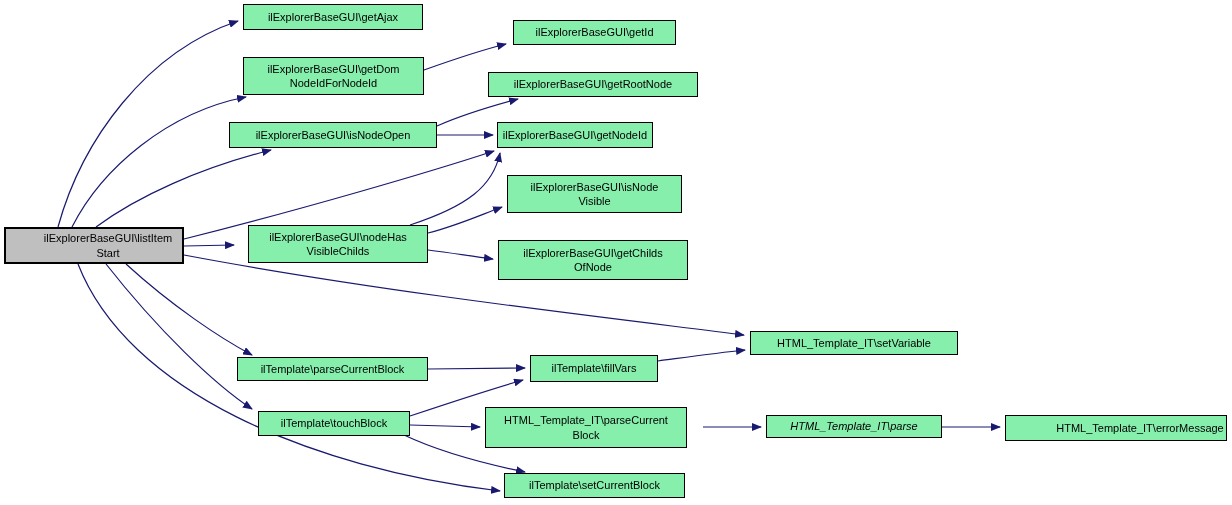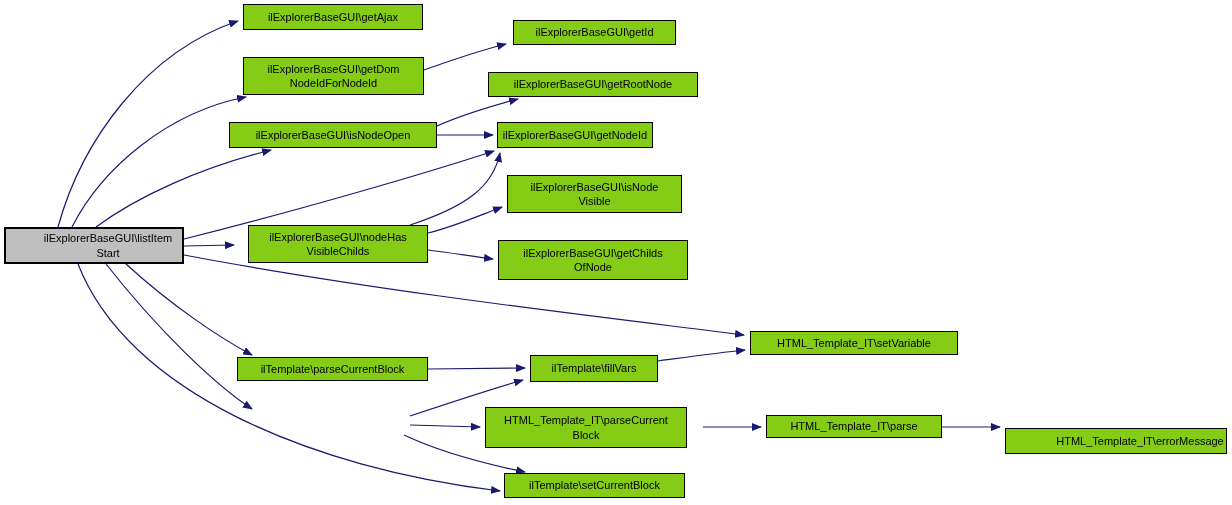--- a/index.html
+++ b/index.html
@@ -18,21 +18,21 @@
   }
   path.edge {
     fill: none;
     stroke: #191970;
     stroke-width: 1.2px;
   }
   .node {
     position: absolute;
     box-sizing: border-box;
     border: 1px solid #000000;
-    background: #84cc16;
+    background: #86efac;
     color: #000000;
     font-size: 11px;
     line-height: 1.3;
     display: flex;
     align-items: center;
     justify-content: center;
     text-align: center;
     white-space: pre-line;
     cursor: pointer;
   }
@@ -88,19 +88,20 @@
   <div class="node" style="left:497px; top:122px; width:156px; height:26px;">ilExplorerBaseGUI\getNodeId</div>
   <div class="node" style="left:507px; top:175px; width:175px; height:38px;">ilExplorerBaseGUI\isNode
 Visible</div>
   <div class="node" style="left:248px; top:225px; width:180px; height:38px;">ilExplorerBaseGUI\nodeHas
 VisibleChilds</div>
   <div class="node" style="left:498px; top:240px; width:190px; height:40px;">ilExplorerBaseGUI\getChilds
 OfNode</div>
   <div class="node" style="left:750px; top:331px; width:208px; height:24px;">HTML_Template_IT\setVariable</div>
   <div class="node" style="left:237px; top:357px; width:191px; height:24px;">ilTemplate\parseCurrentBlock</div>
   <div class="node" style="left:530px; top:355px; width:128px; height:27px;">ilTemplate\fillVars</div>
+  <div class="node" style="left:258px; top:411px; width:152px; height:25px;">ilTemplate\touchBlock</div>
   <div class="node" style="left:485px; top:407px; width:202px; height:41px;">HTML_Template_IT\parseCurrent
 Block</div>
-  <div class="node" style="left:766px; top:415px; width:176px; height:23px;">HTML_Template_IT\parse</div>
-  <div class="node" style="left:1005px;top:428px; width:222px; height:26px;padding-left:48px;">HTML_Template_IT\errorMessage</div>
+  <div class="node" style="left:766px; top:415px; width:176px; height:23px;font-style:italic;">HTML_Template_IT\parse</div>
+  <div class="node" style="left:1005px;top:415px; width:222px; height:26px;padding-left:48px;">HTML_Template_IT\errorMessage</div>
   <div class="node" style="left:504px; top:473px; width:181px; height:25px;">ilTemplate\setCurrentBlock</div>
 
 </div>
 
 </body></html>

